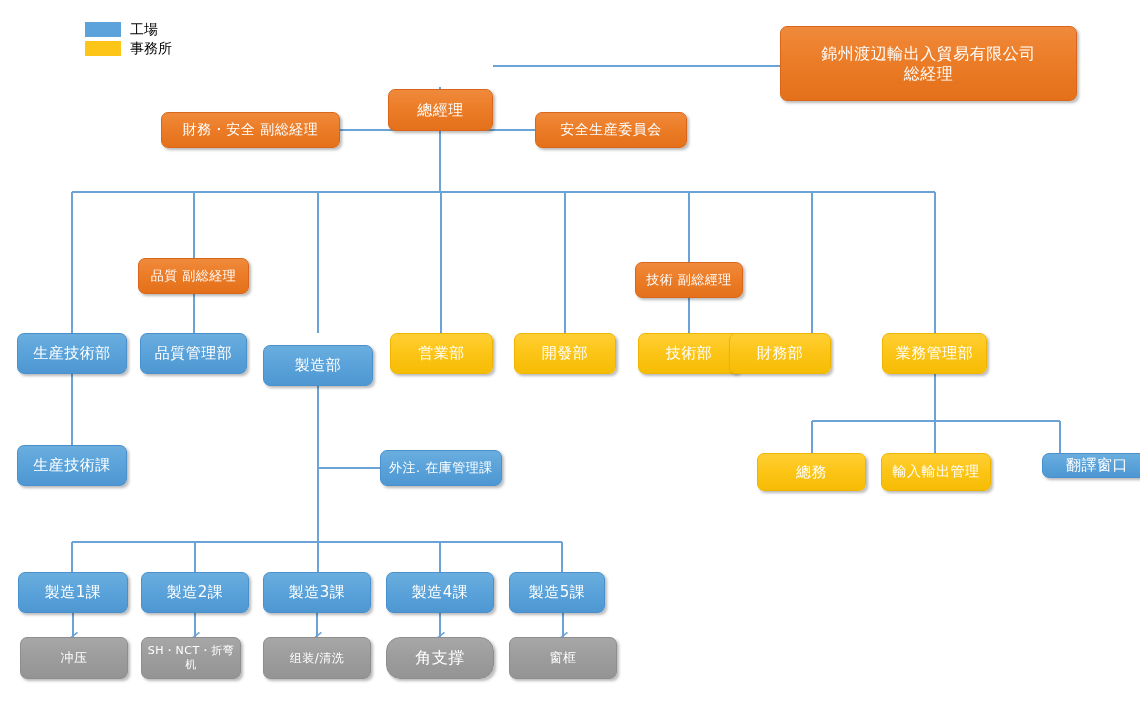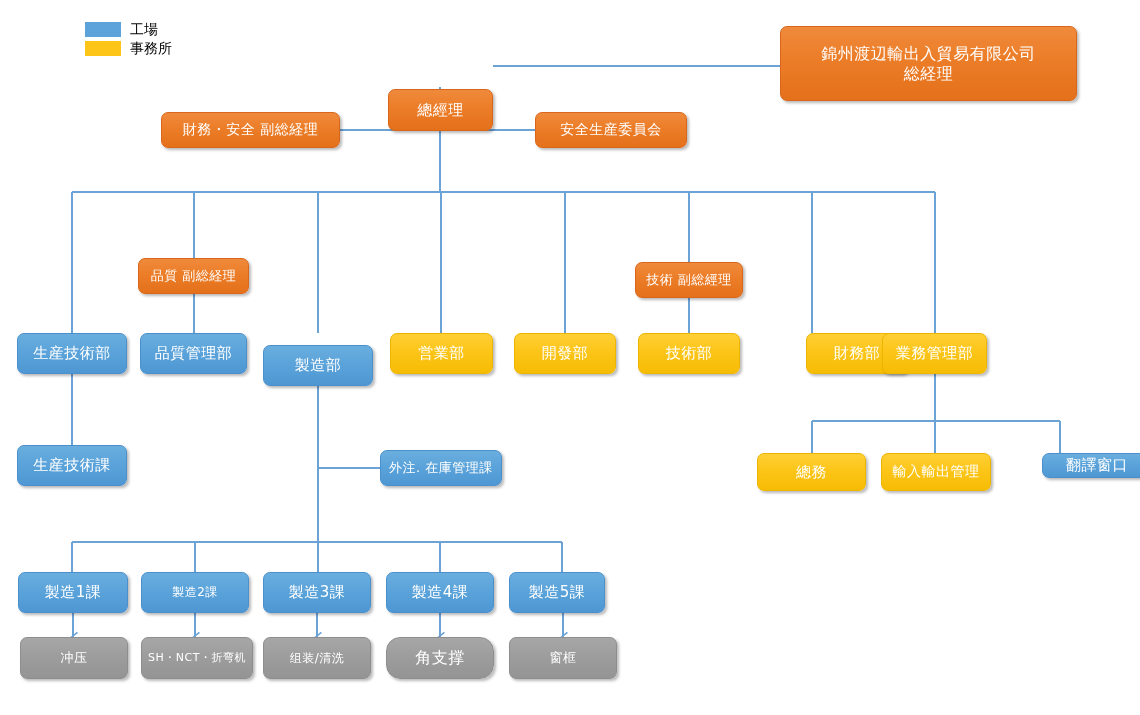--- a/index.html
+++ b/index.html
@@ -150,32 +150,32 @@
       <div class="node orange" style="left: 161px; top: 112px; width: 179px; height: 36px; font-size: 14px;">財務・安全 副総経理</div>
       <div class="node orange" style="left: 535px; top: 112px; width: 152px; height: 36px; font-size: 14px;">安全生産委員会</div>
       <div class="node orange" style="left: 138px; top: 258px; width: 111px; height: 36px; font-size: 13px;">品質 副総経理</div>
       <div class="node orange" style="left: 635px; top: 262px; width: 108px; height: 36px; font-size: 13px;">技術 副総經理</div>
       <div class="node blue" style="left: 17px; top: 333px; width: 110px; height: 41px; font-size: 15px;">生産技術部</div>
       <div class="node blue" style="left: 140px; top: 333px; width: 107px; height: 41px; font-size: 15px;">品質管理部</div>
       <div class="node blue" style="left: 263px; top: 333px; width: 110px; height: 41px; font-size: 15px; margin-top: 12px;">製造部</div>
       <div class="node yellow" style="left: 390px; top: 333px; width: 103px; height: 41px; font-size: 15px;">営業部</div>
       <div class="node yellow" style="left: 514px; top: 333px; width: 102px; height: 41px; font-size: 15px;">開發部</div>
       <div class="node yellow" style="left: 638px; top: 333px; width: 102px; height: 41px; font-size: 15px;">技術部</div>
-      <div class="node yellow" style="left: 806px; top: 333px; width: 102px; height: 41px; font-size: 15px;">財務部</div>
+      <div class="node yellow" style="left: 729px; top: 333px; width: 102px; height: 41px; font-size: 15px;">財務部</div>
       <div class="node yellow" style="left: 882px; top: 333px; width: 105px; height: 41px; font-size: 15px;">業務管理部</div>
       <div class="node blue" style="left: 17px; top: 445px; width: 110px; height: 41px; font-size: 15px;">生産技術課</div>
       <div class="node blue" style="left: 380px; top: 450px; width: 122px; height: 36px; font-size: 13px;">外注. 在庫管理課</div>
       <div class="node yellow" style="left: 757px; top: 453px; width: 109px; height: 38px; font-size: 15px;">總務</div>
       <div class="node yellow" style="left: 881px; top: 453px; width: 110px; height: 38px; font-size: 14px;">輸入輸出管理</div>
       <div class="node blue" style="left: 1005px; top: 453px; width: 110px; height: 25px; font-size: 15px; margin-left: 37px;">翻譯窗口</div>
       <div class="node blue" style="left: 18px; top: 572px; width: 110px; height: 41px; font-size: 15px;">製造1課</div>
-      <div class="node blue" style="left: 141px; top: 572px; width: 108px; height: 41px; font-size: 12px;">製造2課</div>
+      <div class="node blue" style="left: 141px; top: 572px; width: 108px; height: 41px; font-size: 15px;">製造2課</div>
       <div class="node blue" style="left: 263px; top: 572px; width: 108px; height: 41px; font-size: 15px;">製造3課</div>
       <div class="node blue" style="left: 386px; top: 572px; width: 108px; height: 41px; font-size: 15px;">製造4課</div>
       <div class="node blue" style="left: 509px; top: 572px; width: 96px; height: 41px; font-size: 15px;">製造5課</div>
       <div class="node gray" style="left: 20px; top: 637px; width: 108px; height: 42px; font-size: 13px;">冲压</div>
-      <div class="node gray" style="left: 141px; top: 637px; width: 112px; height: 42px; font-size: 11px;">SH・NCT・折弯机</div>
+      <div class="node gray" style="left: 141px; top: 637px; width: 100px; height: 42px; font-size: 11px;">SH・NCT・折弯机</div>
       <div class="node gray" style="left: 263px; top: 637px; width: 108px; height: 42px; font-size: 12px;">组装/清洗</div>
       <div class="node gray" style="left: 386px; top: 637px; width: 108px; height: 42px; font-size: 16px; border-radius: 14px;">角支撑</div>
       <div class="node gray" style="left: 509px; top: 637px; width: 108px; height: 42px; font-size: 13px;">窗框</div>
     </div>
 
 </div>
 
 </body></html>

